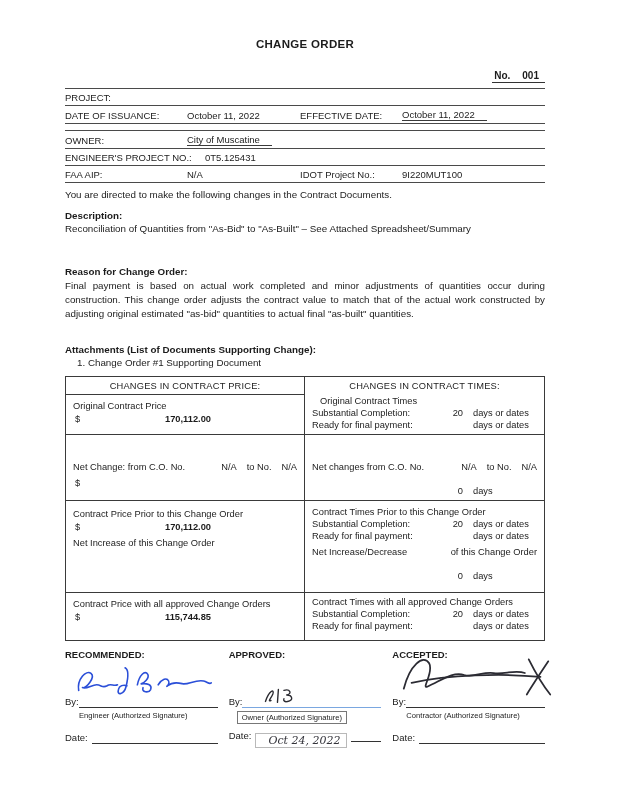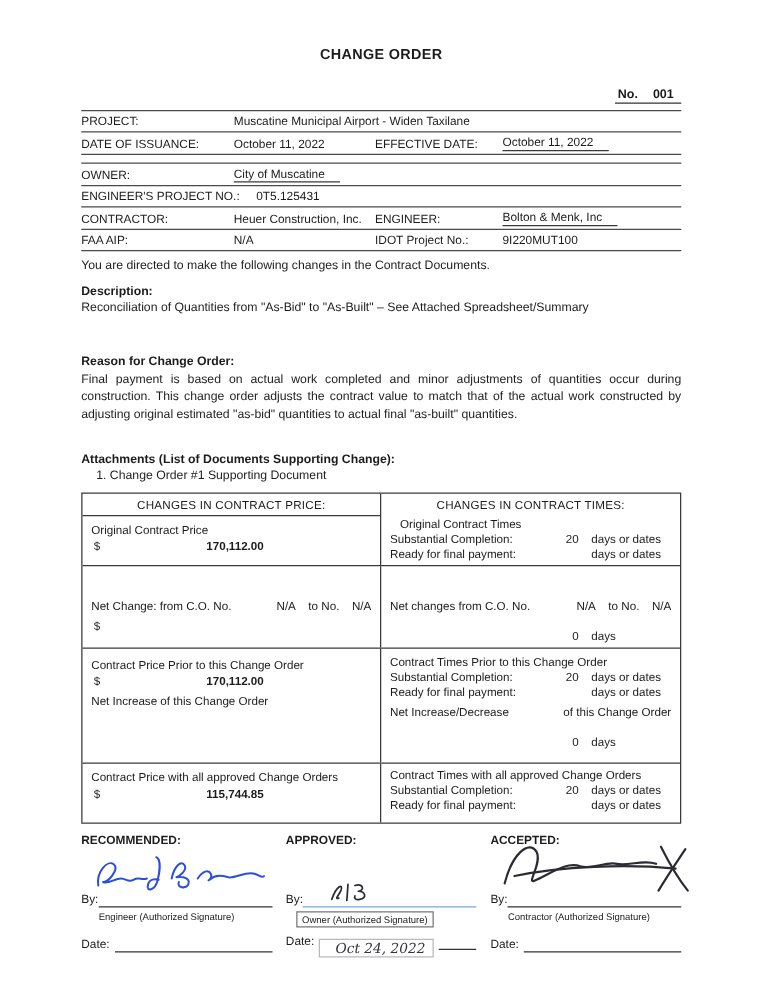--- a/index.html
+++ b/index.html
@@ -91,42 +91,35 @@
 
   <div class="no-row">
     <span class="no-wrap">
       <span>No.</span><span class="no-val">001</span>
     </span>
   </div>
 
   <div class="hdr">
     <div class="hrow">
       <span class="hl-a">PROJECT:</span>
-      <span class="hv-a">Muscatine Municipal Airport - Widen Taxilane</span>
     </div>
     <div class="hrow">
       <span class="hl-a">DATE OF ISSUANCE:</span>
       <span class="hv-b">October 11, 2022</span>
       <span class="hl-c">EFFECTIVE DATE:</span>
       <span class="u fit">October 11, 2022</span>
     </div>
     <div class="hrow spacer"></div>
     <div class="hrow">
       <span class="hl-a">OWNER:</span>
       <span class="u fit">City of Muscatine</span>
     </div>
     <div class="hrow">
       <span class="hl-d">ENGINEER'S PROJECT NO.:</span>
       <span class="hv-a">0T5.125431</span>
-    </div>
-    <div class="hrow">
-      <span class="hl-a">CONTRACTOR:</span>
-      <span class="hv-b">Heuer Construction, Inc.</span>
-      <span class="hl-c">ENGINEER:</span>
-      <span class="u fit">Bolton &amp; Menk, Inc</span>
     </div>
     <div class="hrow">
       <span class="hl-a">FAA AIP:</span>
       <span class="hv-b">N/A</span>
       <span class="hl-c">IDOT Project No.:</span>
       <span class="hv-c">9I220MUT100</span>
     </div>
   </div>
 
   <div class="directive">You are directed to make the following changes in the Contract Documents.</div>

